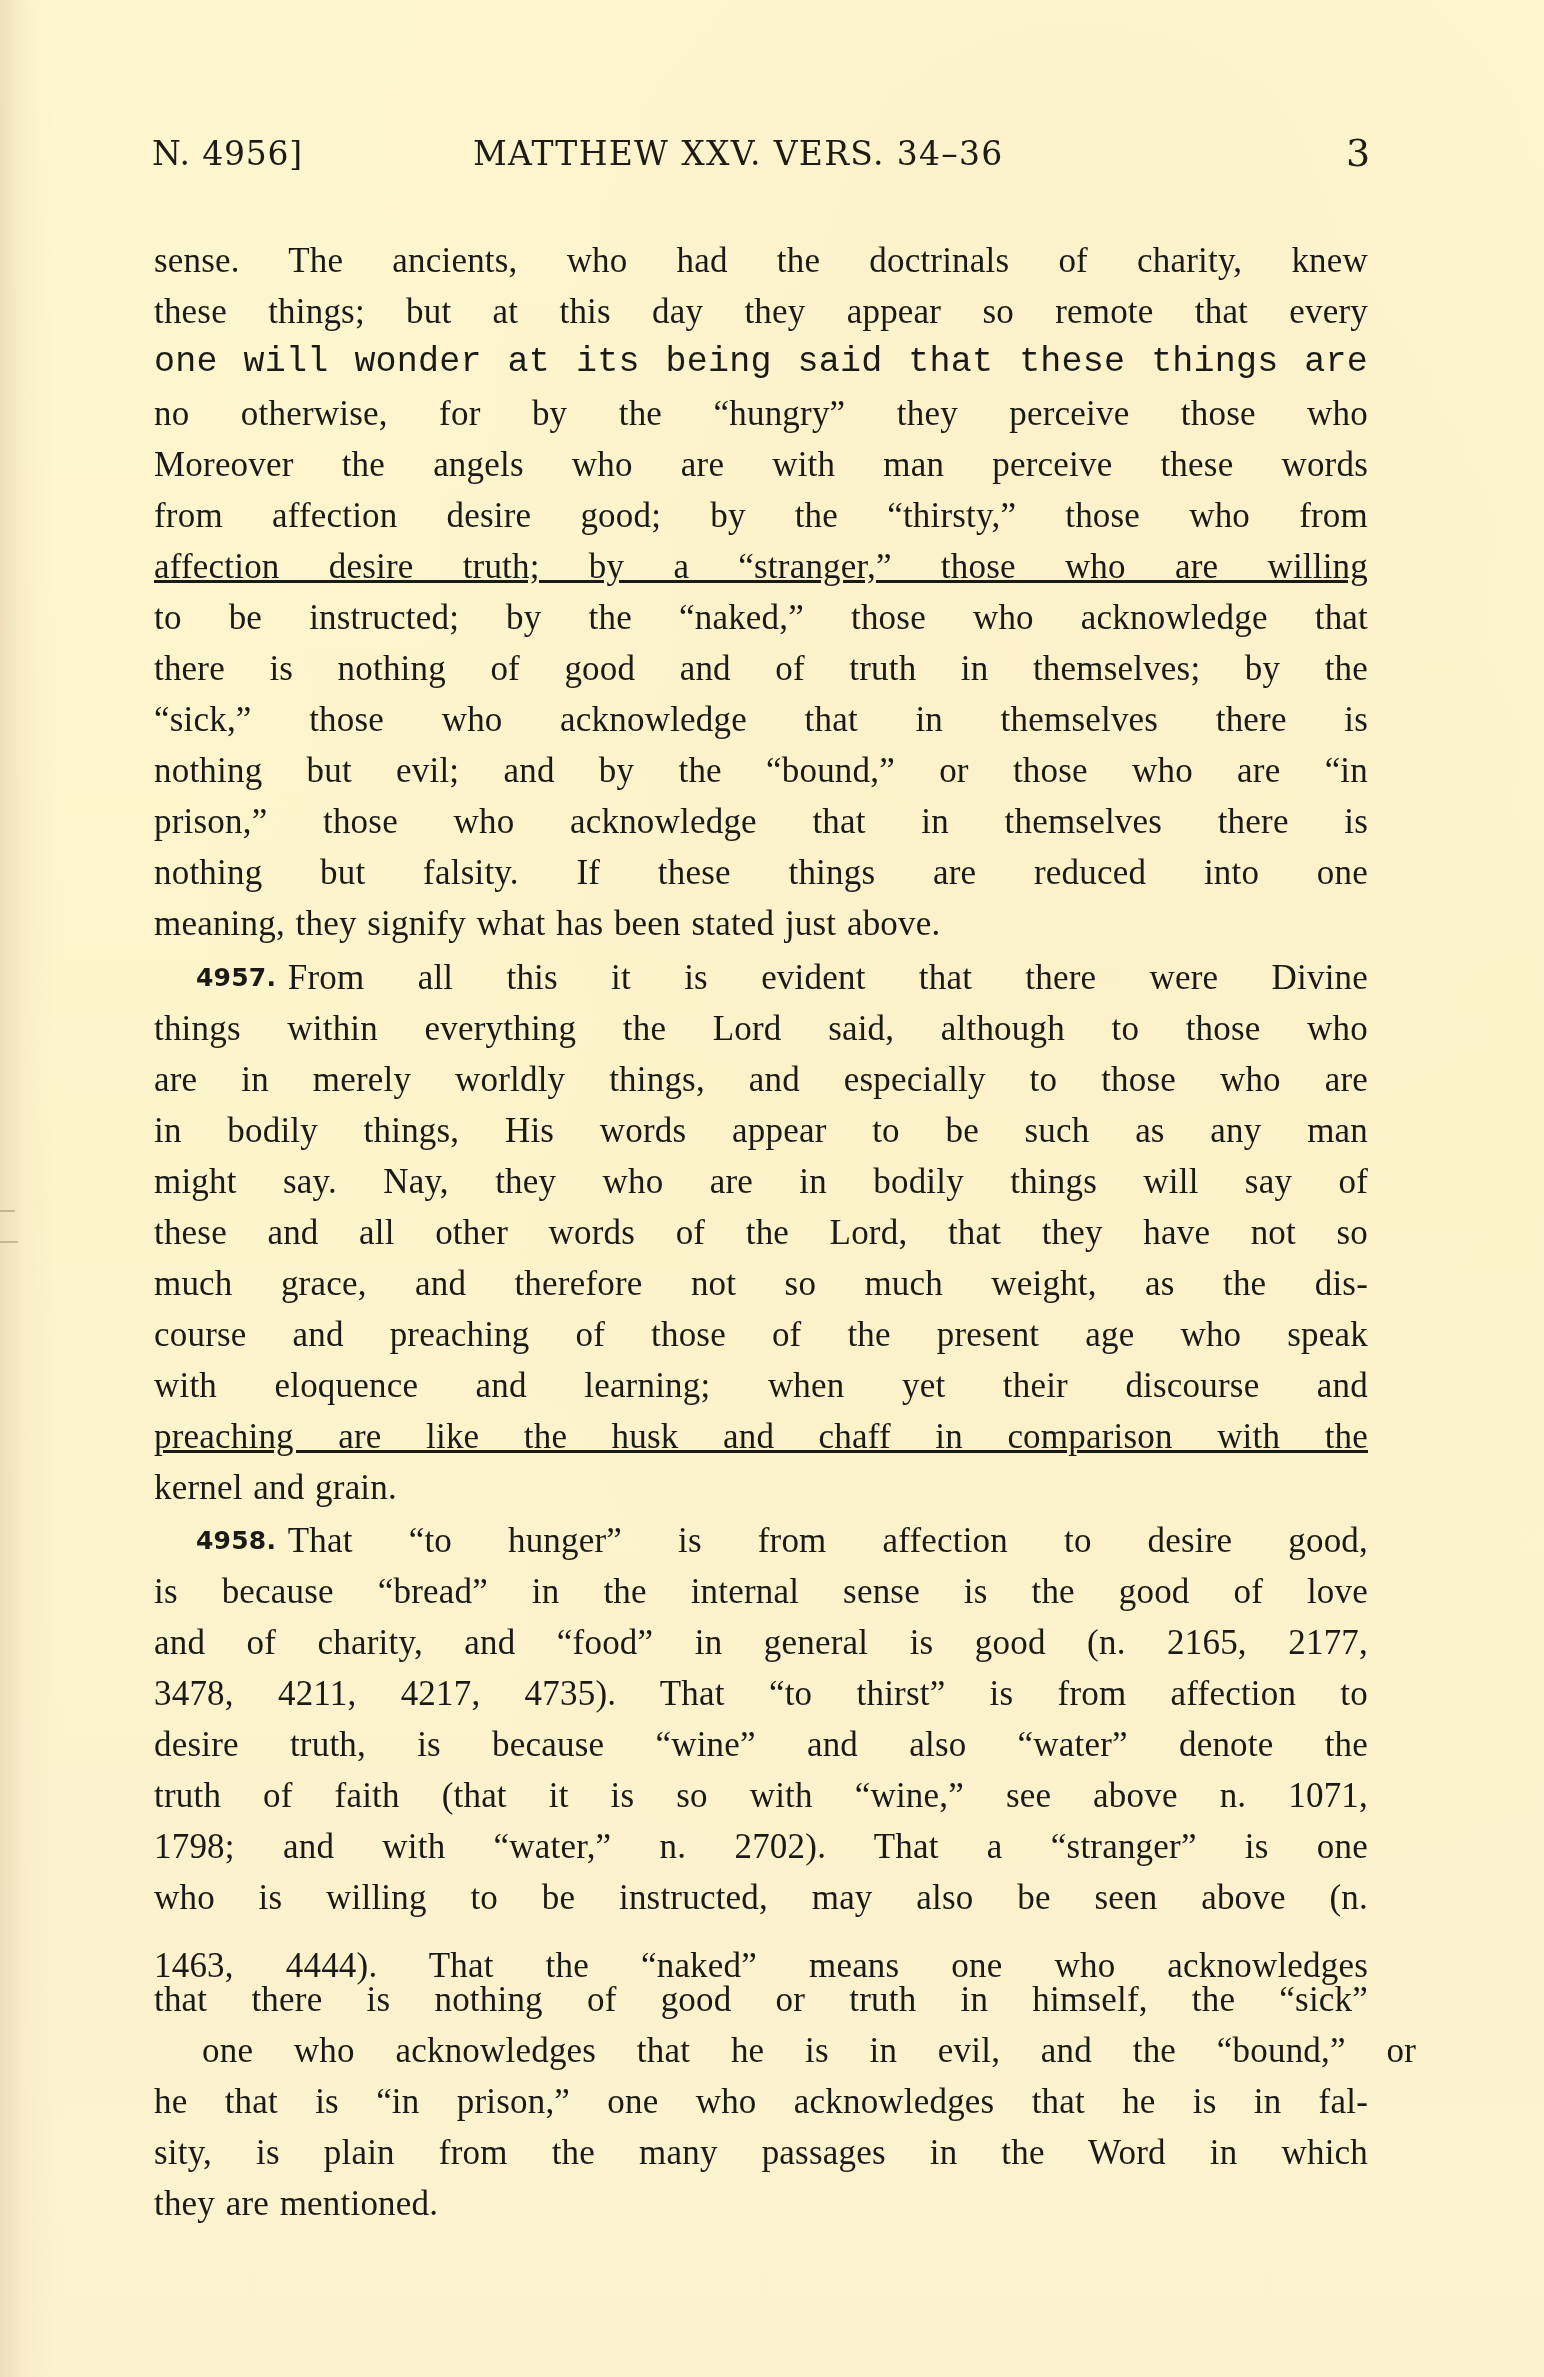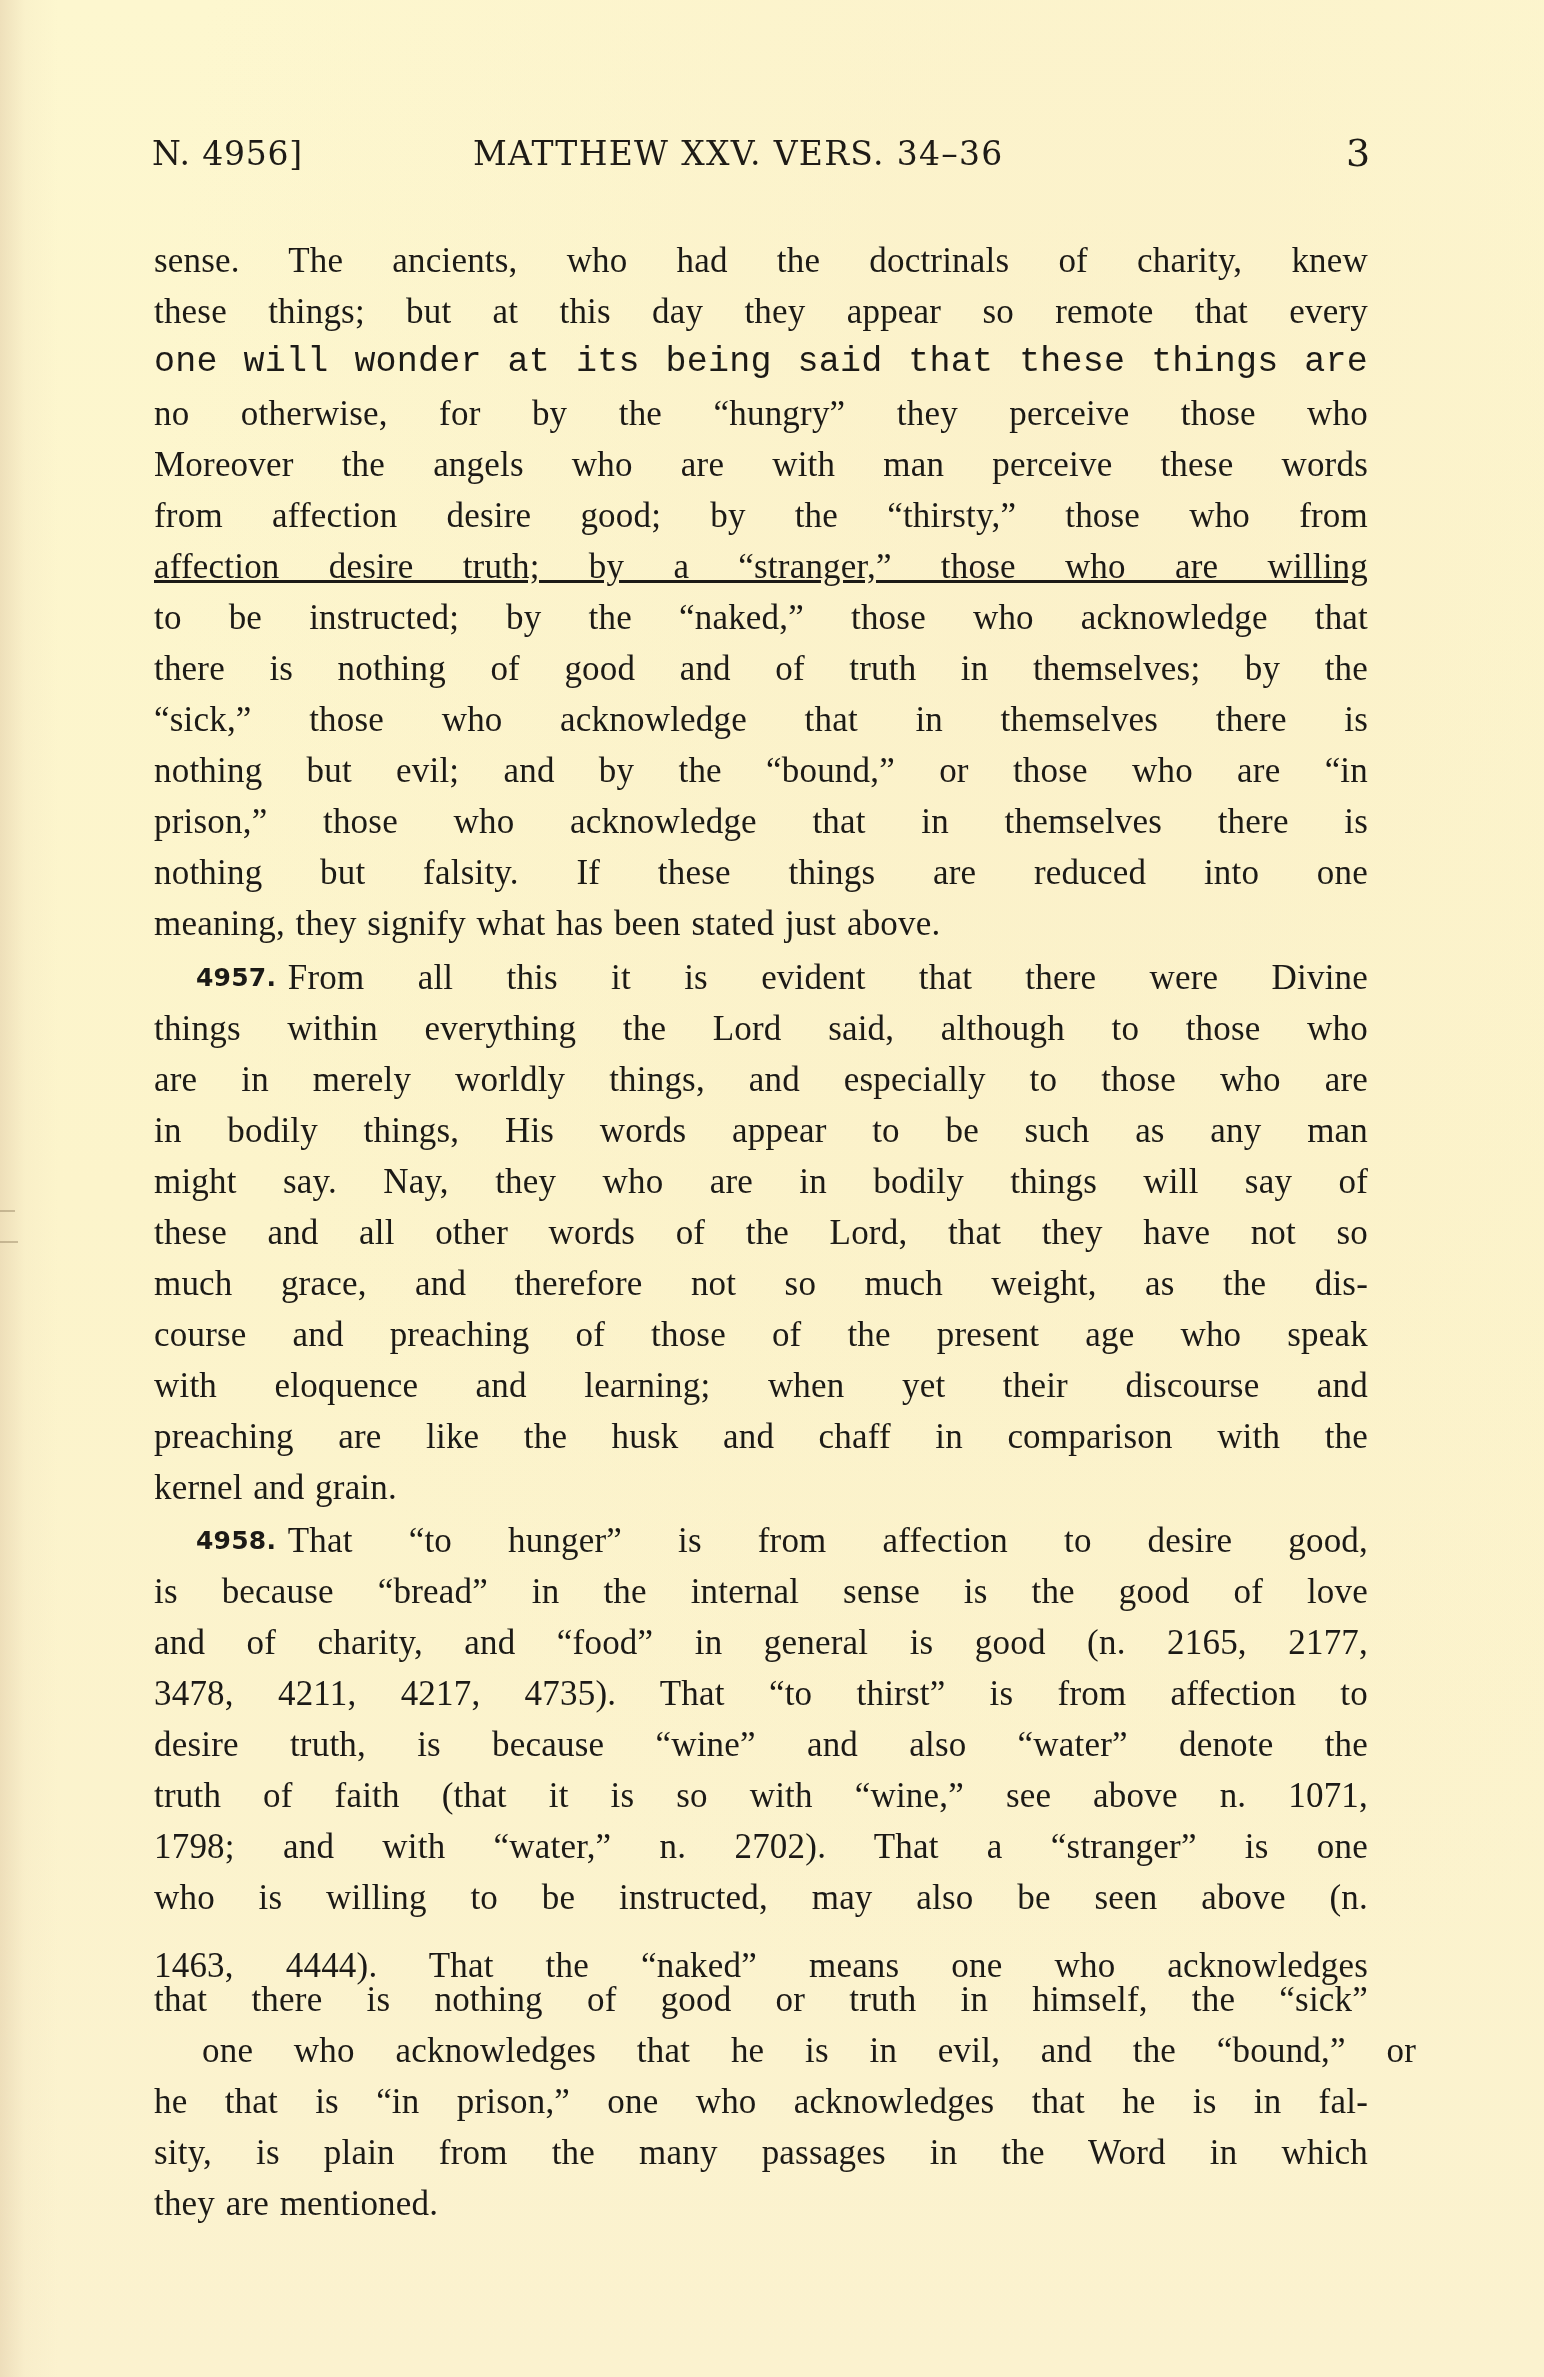--- a/index.html
+++ b/index.html
@@ -129,21 +129,21 @@
         <span class="fill" style="flex: 1 1 0%; width: auto; height: 51px; overflow: hidden; white-space: normal;">From all this it is evident that there were Divine<span style="display: inline-block; width: 100%; height: 0px;"></span></span>
       </div>
       <div class="line"><span class="fill" style="height: 51px; overflow: hidden; white-space: normal;">things within everything the Lord said, although to those who<span style="display: inline-block; width: 100%; height: 0px;"></span></span></div>
       <div class="line"><span class="fill" style="height: 51px; overflow: hidden; white-space: normal;">are in merely worldly things, and especially to those who are<span style="display: inline-block; width: 100%; height: 0px;"></span></span></div>
       <div class="line"><span class="fill" style="height: 51px; overflow: hidden; white-space: normal;">in bodily things, His words appear to be such as any man<span style="display: inline-block; width: 100%; height: 0px;"></span></span></div>
       <div class="line"><span class="fill" style="height: 51px; overflow: hidden; white-space: normal;">might say.  Nay, they who are in bodily things will say of<span style="display: inline-block; width: 100%; height: 0px;"></span></span></div>
       <div class="line"><span class="fill" style="height: 51px; overflow: hidden; white-space: normal;">these and all other words of the Lord, that they have not so<span style="display: inline-block; width: 100%; height: 0px;"></span></span></div>
       <div class="line"><span class="fill" style="height: 51px; overflow: hidden; white-space: normal;">much grace, and therefore not so much weight, as the dis-<span style="display: inline-block; width: 100%; height: 0px;"></span></span></div>
       <div class="line"><span class="fill" style="height: 51px; overflow: hidden; white-space: normal;">course and preaching of those of the present age who speak<span style="display: inline-block; width: 100%; height: 0px;"></span></span></div>
       <div class="line"><span class="fill" style="height: 51px; overflow: hidden; white-space: normal;">with eloquence and learning; when yet their discourse and<span style="display: inline-block; width: 100%; height: 0px;"></span></span></div>
-      <div class="line"><span class="fill" style="height: 51px; overflow: hidden; white-space: normal;">preaching are like the husk and chaff in comparison with the<span style="display: inline-block; width: 100%; height: 0px;"></span></span></div>
+      <div class="line"><span class="fill" style="height: 51px; overflow: hidden; white-space: normal; text-decoration: underline;">preaching are like the husk and chaff in comparison with the<span style="display: inline-block; width: 100%; height: 0px;"></span></span></div>
       <div class="line last"><span class="fill">kernel and grain.</span></div>
     </div>
 
     <div class="spacer"></div>
 
     <div>
       <div class="line indent" style="display:flex;gap:11.7px;">
         <span class="para-num">4958.</span>
         <span class="fill" style="flex: 1 1 0%; width: auto; height: 51px; overflow: hidden; white-space: normal;">That “to hunger” is from affection to desire good,<span style="display: inline-block; width: 100%; height: 0px;"></span></span>
       </div>

